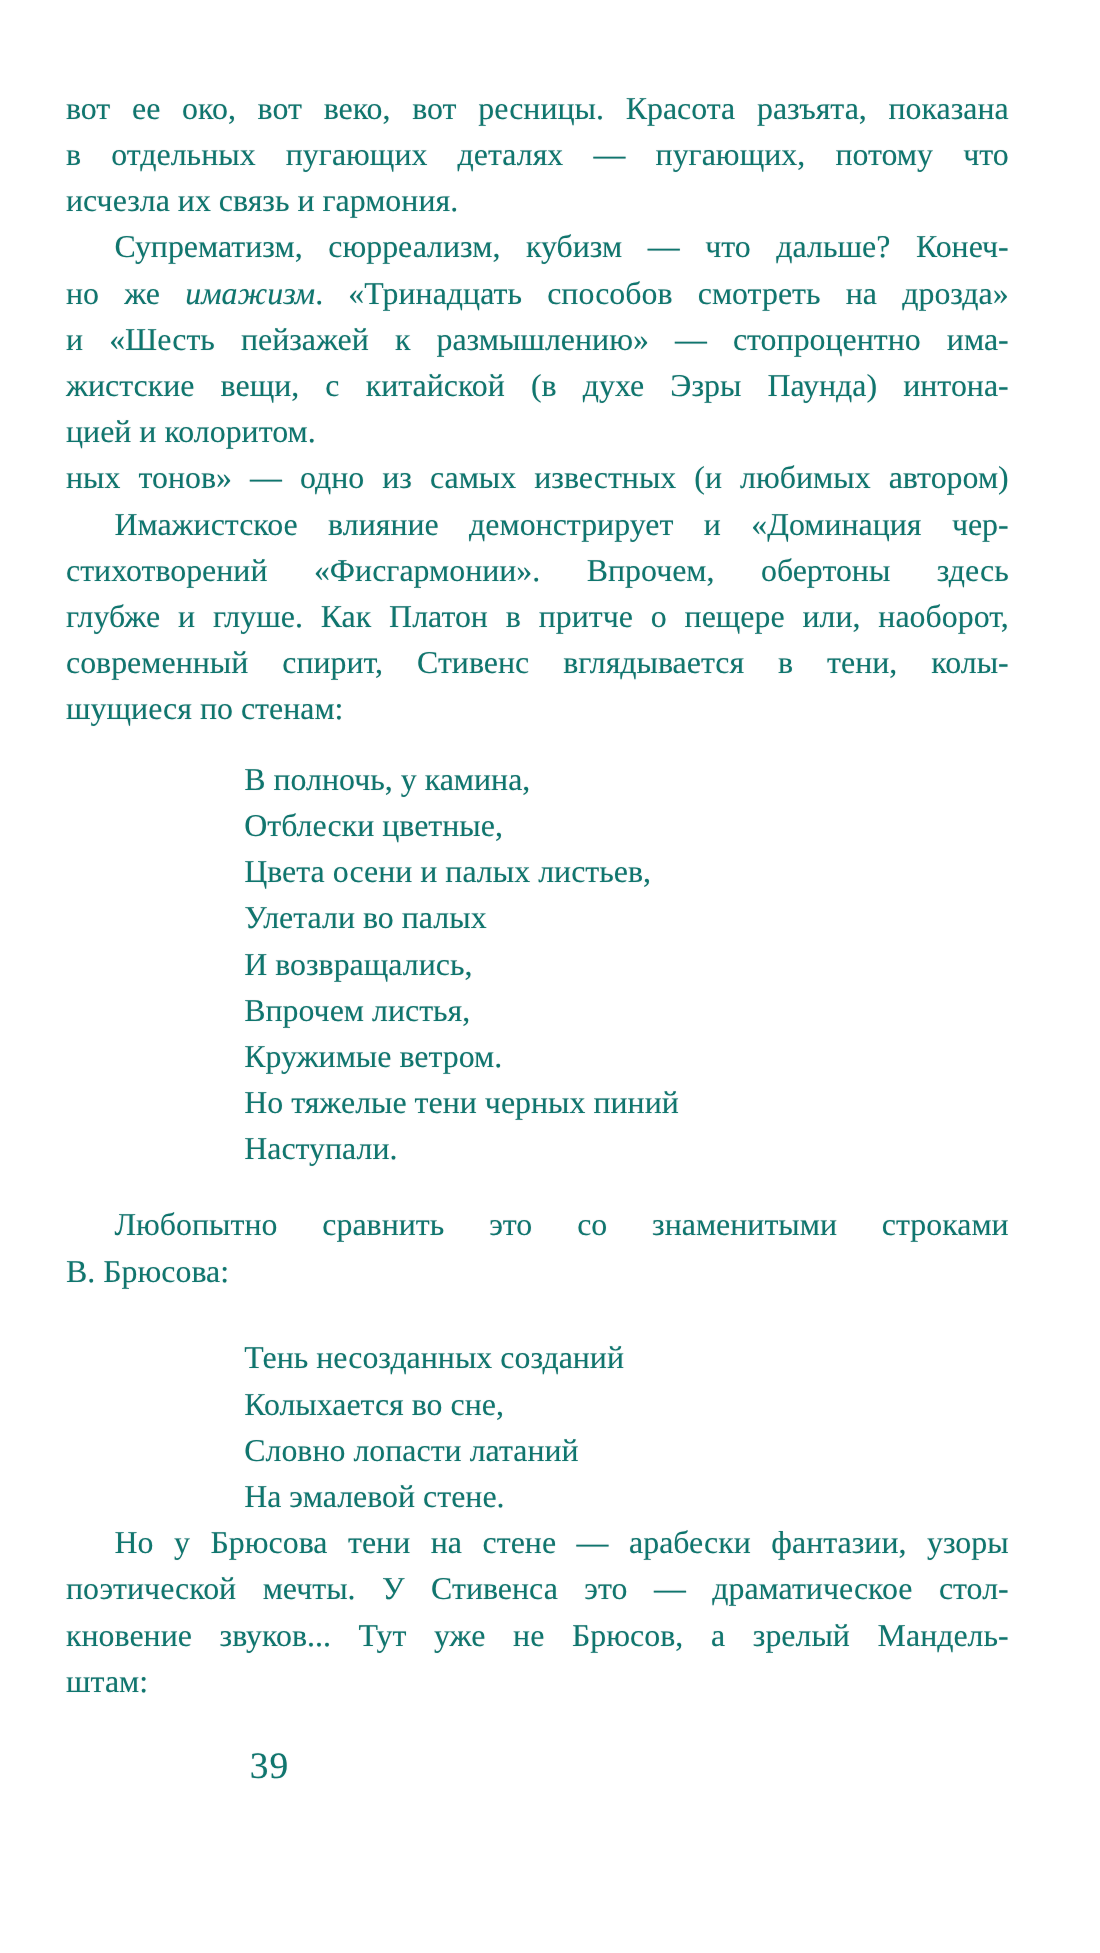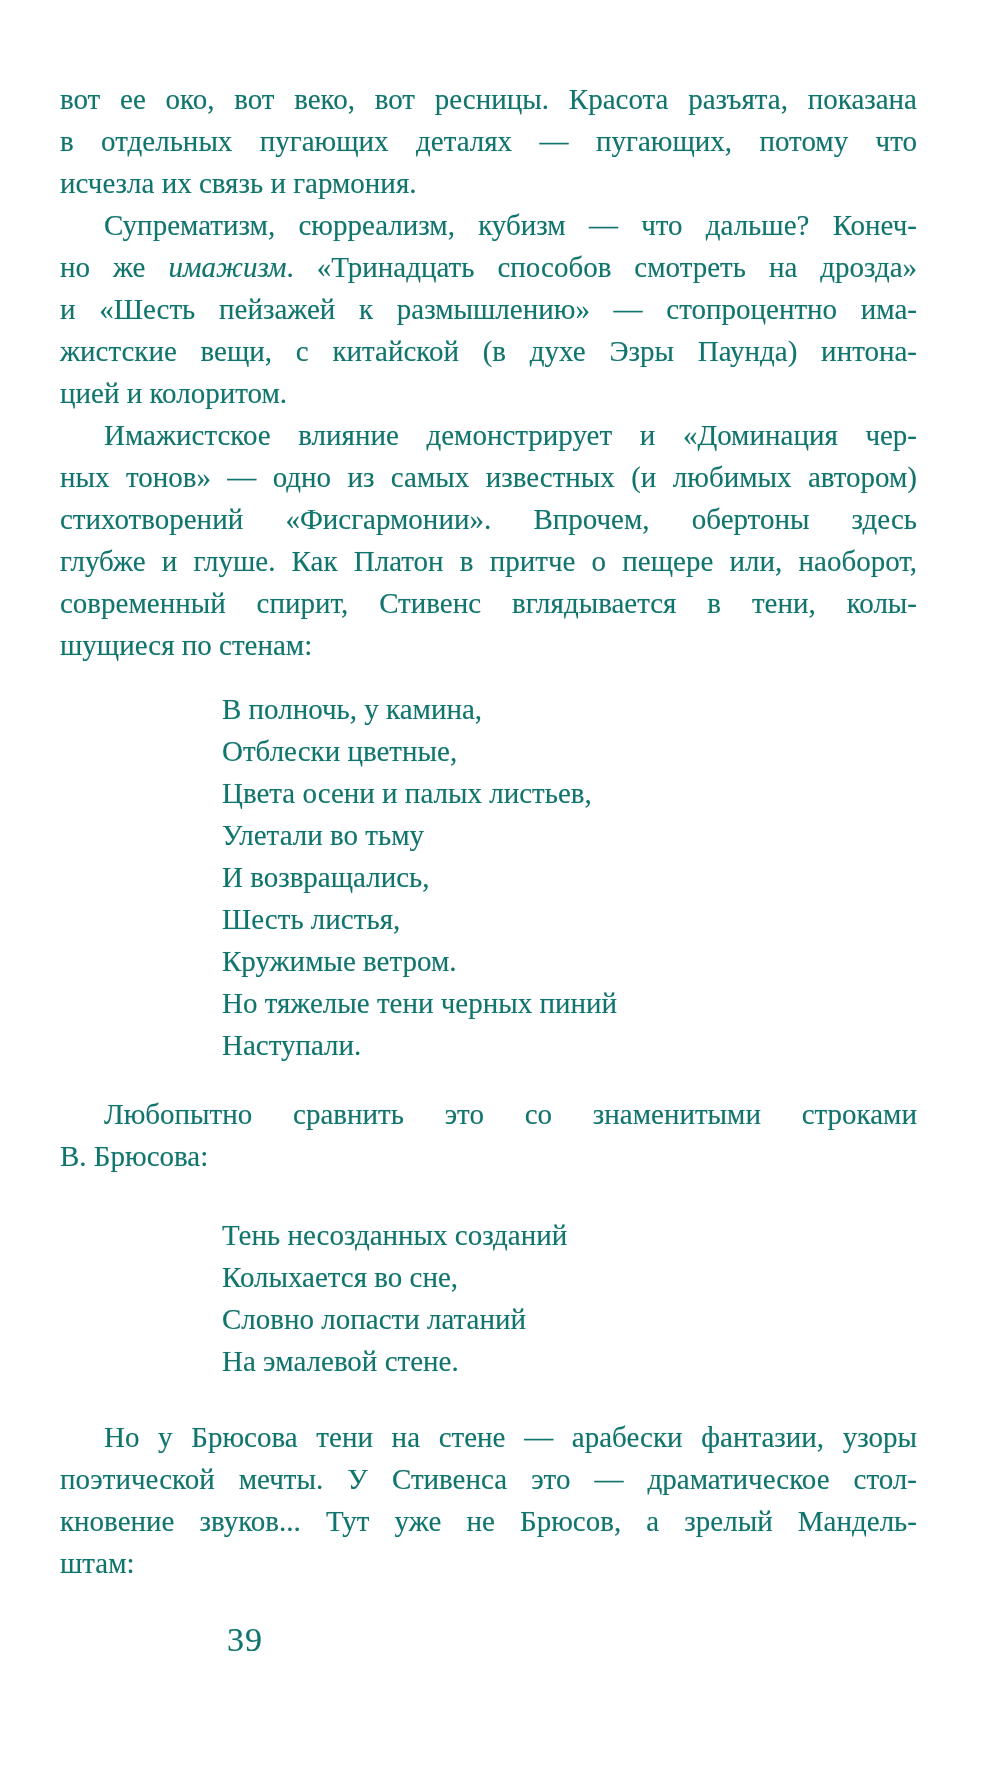--- a/index.html
+++ b/index.html
@@ -31,21 +31,21 @@
   .line.ind { text-indent: 44px; font-family: Liberation Serif, serif; }         
   .poem { margin-left: 162px; }
   .poem .pline {
     display: block;
     text-align: center;
     text-align-last: left;
   }
   .poem-1 { margin-top: 22px; }
   .para-4 { margin-top: 27px; }
   .poem-2 { margin-top: 37px; }
-  .para-5 { margin-top: 34px; }
+  .para-5 { }
   .page-number {
     margin-top: 35px;
     margin-left: 167px;
     font-size: 34px;
     letter-spacing: 1px;
   }
   em { }
 </style>
 </head>
 <body>
@@ -60,35 +60,35 @@
 
   <p class="para-2">
     <span class="line ind">Супрематизм, сюрреализм, кубизм — что дальше? Конеч-</span>
     <span class="line"><span>но же </span><em>имажизм</em><span>. «Тринадцать способов смотреть на дрозда»</span></span>
     <span class="line">и «Шесть пейзажей к размышлению» — стопроцентно има-</span>
     <span class="line">жистские вещи, с китайской (в духе Эзры Паунда) интона-</span>
     <span class="line fl">цией и колоритом.</span>
   </p>
 
   <p class="para-3">
+    <span class="line">ных тонов» — одно из самых известных (и любимых автором)</span>
     <span class="line ind">Имажистское влияние демонстрирует и «Доминация чер-</span>
-    <span class="line">ных тонов» — одно из самых известных (и любимых автором)</span>
     <span class="line">стихотворений «Фисгармонии». Впрочем, обертоны здесь</span>
     <span class="line">глубже и глуше. Как Платон в притче о пещере или, наоборот,</span>
     <span class="line">современный спирит, Стивенс вглядывается в тени, колы-</span>
     <span class="line fl">шущиеся по стенам:</span>
   </p>
 
   <p class="poem poem-1">
     <span class="pline">В полночь, у камина,</span>
     <span class="pline">Отблески цветные,</span>
     <span class="pline">Цвета осени и палых листьев,</span>
-    <span class="pline">Улетали во тьму</span>
+    <span class="pline">Улетали во палых</span>
     <span class="pline">И возвращались,</span>
-    <span class="pline">Шесть листья,</span>
+    <span class="pline">Впрочем листья,</span>
     <span class="pline">Кружимые ветром.</span>
     <span class="pline">Но тяжелые тени черных пиний</span>
     <span class="pline">Наступали.</span>
   </p>
 
   <p class="para-4">
     <span class="line ind">Любопытно сравнить это со знаменитыми строками</span>
     <span class="line fl">В. Брюсова:</span>
   </p>
 

